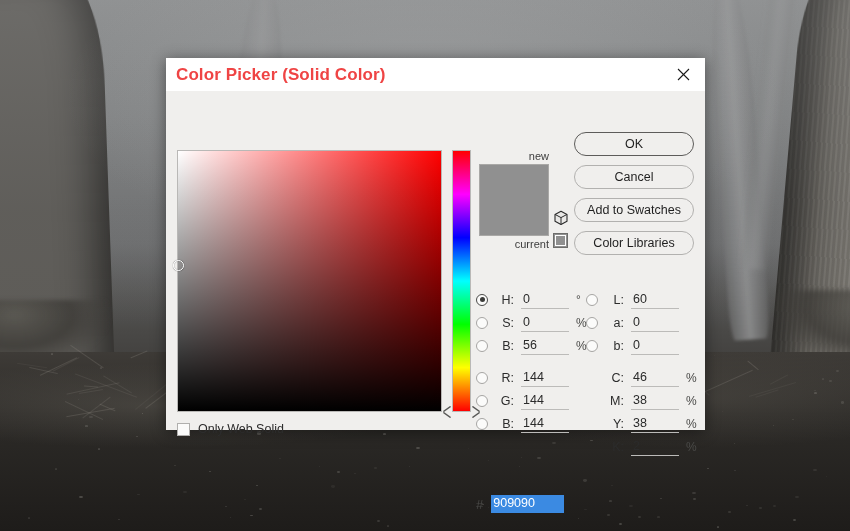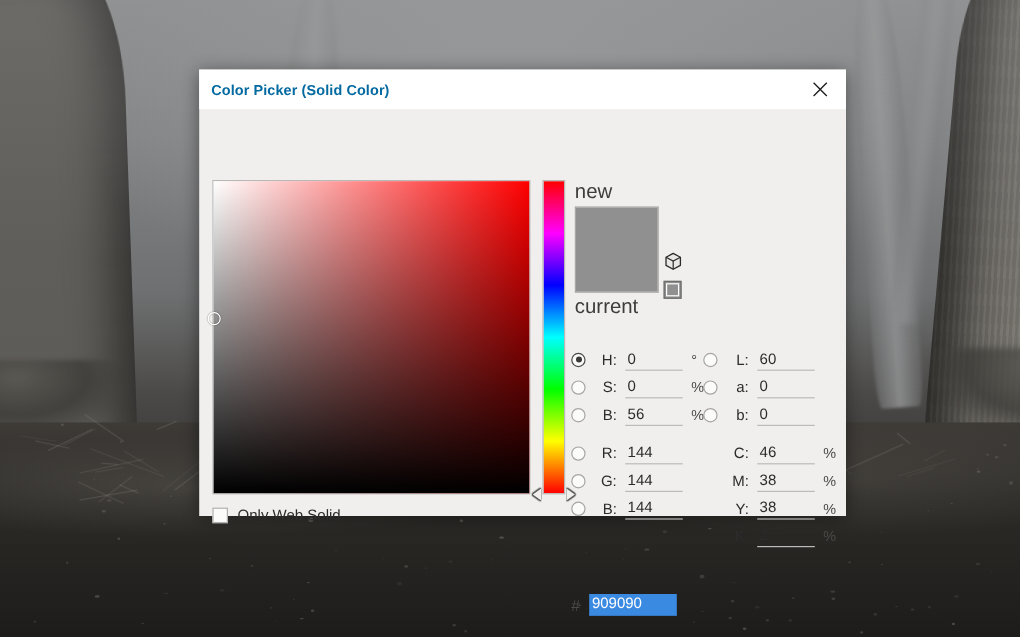--- a/index.html
+++ b/index.html
@@ -128,23 +128,23 @@
     background: #f0efed;
     box-shadow: 0 2px 14px rgba(0,0,0,.45);
   }
   #titlebar {
     height: 33px;
     background: #ffffff;
     display: flex; align-items: center;
     position: relative;
   }
   #dialog-title {
-    font-size: 12px;
+    font-size: 17px;
     font-weight: bold;
-    color: #0369a1;
+    color: #ef4444;
     margin-left: 10px;
     letter-spacing: .1px;
   }
   #close-btn {
     position: absolute; right: 0; top: 0;
     width: 44px; height: 33px;
     display: flex; align-items: center; justify-content: center;
     cursor: pointer;
   }
   #close-btn svg { display: block; }
@@ -200,22 +200,22 @@
     border-left: 7px solid #f0efed;
     filter: drop-shadow(1px 0 0 #5a5a58) drop-shadow(0 -1px 0 #5a5a58) drop-shadow(0 1px 0 #5a5a58);
   }
 
   
   #preview-wrap {
     position: absolute; left: 313px; top: 59px;
     width: 95px;
   }
   .preview-label {
-    font-size: 17px; color: #3d3d3d;
-    text-align: left; width: 70px;
+    font-size: 11px; color: #3d3d3d;
+    text-align: right; width: 70px;
   }
   #preview-swatch {
     width: 70px; height: 72px;
     border: 1px solid #a9a8a6;
     box-sizing: border-box;
     margin-top: 2px;
   }
   #preview-new { }
   #preview-current-label { margin-top: 2px; }
   #gamut-icons {
@@ -542,20 +542,26 @@
             <path d="M8 1.2 L14 4.4 L14 11.2 L8 14.4 L2 11.2 L2 4.4 Z" fill="#e9e8e6" stroke="#2b2b2b" stroke-width="1.1" stroke-linejoin="round"></path>
             <path d="M2 4.4 L8 7.6 L14 4.4" fill="none" stroke="#2b2b2b" stroke-width="1"></path>
             <path d="M8 7.6 L8 14.4" fill="none" stroke="#2b2b2b" stroke-width="1"></path>
           </svg>
           <div id="web-swatch" style="background: rgb(144, 144, 144);">
             <div id="web-swatch-inner" style="background: rgb(144, 144, 144);"></div>
           </div>
         </div>
       </div>
 
+      <div id="buttons">
+        <button class="btn default">OK</button>
+        <button class="btn">Cancel</button>
+        <button class="btn" id="btn-add-swatches">Add to Swatches</button>
+        <button class="btn">Color Libraries</button>
+      </div>
 
       <div class="field-col-hsb">
         <div class="field-row">
           <span class="radio checked"></span>
           <span class="fld-label">H:</span>
           <input class="fld-input" value="0" style="">
           <span class="fld-unit">°</span>
         </div>
         <div class="field-row">
           <span class="radio"></span>

